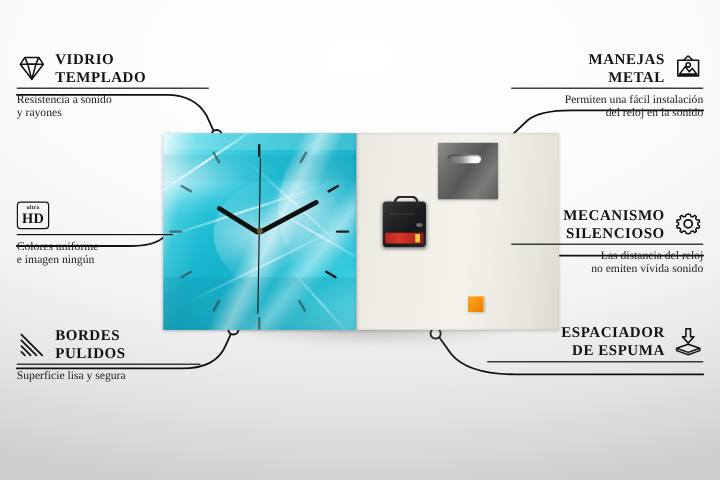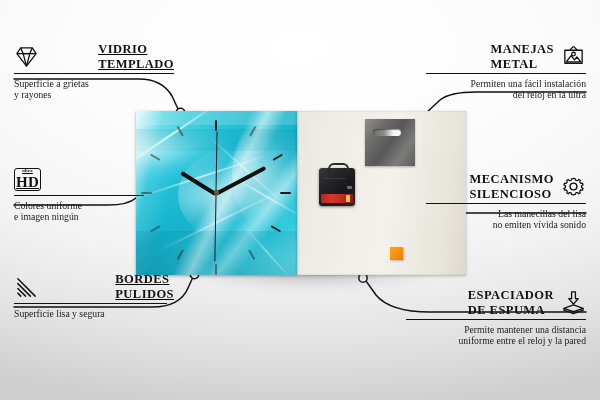--- a/index.html
+++ b/index.html
@@ -84,34 +84,34 @@
   
   .callout{position:absolute;}
   .co-head{display:flex;align-items:center;gap:7px;}
   .co-title{
     font-size:12.5px;letter-spacing:.45px;color:#121212;line-height:14.5px;
     font-variant:small-caps;text-transform:uppercase;font-weight:700;
     white-space:nowrap;
   }
   .rule{height:1.4px;background:#111;margin-top:2px;}
   .co-desc{font-size:9.7px;line-height:11.6px;color:#1b1b1b;margin-top:3.5px;white-space:nowrap;}
-  .left .co-head{justify-content:space-between;text-decoration:underline;}
+  .left .co-head{justify-content:flex-start;}
   .left .co-title{text-align:left;}
   .left .co-desc{text-align:left;}
   .right .co-head{justify-content:flex-end;}
-  .right .co-title{text-align:left;}
+  .right .co-title{text-align:right;}
   .right .co-desc{text-align:right;}
   .ico{width:25px;height:25px;flex:0 0 25px;display:block;}
   .ico svg{display:block;width:25px;height:25px;}
   .hdbox{
     width:25px;height:21px;border:1.6px solid #111;border-radius:3px;
     display:flex;flex-direction:column;align-items:center;justify-content:center;line-height:1;
   }
   .hdbox .u{font-size:4.6px;font-weight:700;letter-spacing:.2px;color:#111;}
-  .hdbox .h{font-size:15px;font-weight:700;letter-spacing:.2px;color:#111;margin-top:.5px;}
+  .hdbox .h{font-size:12px;font-weight:700;letter-spacing:.2px;color:#111;margin-top:.5px;}
   #wires{position:absolute;left:0;top:0;width:600px;height:400px;pointer-events:none;}
 </style>
 </head>
 <body>
 
 <div id="stage">
 
   <svg id="wires" viewBox="0 0 600 400">
     <g fill="none" stroke="#111111" stroke-width="1.5" stroke-linecap="round">
 
@@ -202,21 +202,21 @@
         </g>
           </svg>
       </span>
       <span class="co-title">
         <span>VIDRIO</span><br>
         <span>TEMPLADO</span>
       </span>
     </div>
     <div class="rule" style="width:160px;"></div>
     <div class="co-desc">
-      <span>Superficie a grietas</span><br>
+      <span>Resistencia a sonido</span><br>
       <span>y rayones</span>
     </div>
   </div>
 
   <div class="callout left" style="left:14px;top:168px;width:160px;">
     <div class="co-head">
       <span class="ico">
         <span class="hdbox">
           <span class="u">ultra</span>
           <span class="h">HD</span>
@@ -266,62 +266,58 @@
           <rect x="4" y="6.5" width="18" height="13.5"></rect>
           <path d="M5.5 18.5 L10.5 12 L14 16.5 L16.5 13.5 L20.5 18.5 Z"></path>
           <circle cx="13" cy="10.5" r="1.9"></circle>
         </g>
           </svg>
       </span>
     </div>
     <div class="rule" style="width:160px;margin-left:0;"></div>
     <div class="co-desc">
       <span>Permiten una fácil instalación</span><br>
-      <span>del reloj en la ultra</span>
+      <span>del reloj en la sonido</span>
     </div>
   </div>
 
   <div class="callout right" style="left:426px;top:172px;width:160px;">
     <div class="co-head">
       <span class="co-title">
         <span>MECANISMO</span><br>
         <span>SILENCIOSO</span>
       </span>
       <span class="ico">
         <svg viewBox="0 0 26 26">
             <g fill="none" stroke="#111" stroke-width="1.5" stroke-linejoin="round">
           <path d="M13 3.2 l2.1 .55 .9 2.0 2.0 .25 1.45-1.6 1.75 1.3 -.65 2.05 1.3 1.55 2.1-.35 .6 2.1 -1.85 1.1 0 2.0 1.85 1.1 -.6 2.1 -2.1-.35 -1.3 1.55 .65 2.05 -1.75 1.3 -1.45-1.6 -2.0 .25 -.9 2.0 -2.1 .55 -2.1-.55 -.9-2.0 -2.0-.25 -1.45 1.6 -1.75-1.3 .65-2.05 -1.3-1.55 -2.1 .35 -.6-2.1 1.85-1.1 0-2.0 -1.85-1.1 .6-2.1 2.1 .35 1.3-1.55 -.65-2.05 1.75-1.3 1.45 1.6 2.0-.25 .9-2.0 Z" transform="scale(.86) translate(2.1,2.1)"></path>
           <circle cx="13" cy="13" r="3.5"></circle>
         </g>
           </svg>
       </span>
     </div>
     <div class="rule" style="width:160px;"></div>
     <div class="co-desc">
-      <span>Las manecillas del lisa</span><br>
+      <span>Las distancia del reloj</span><br>
       <span>no emiten vívida sonido</span>
     </div>
   </div>
 
-  <div class="callout right" style="left:406px;top:288px;width:180px;">
+  <div class="callout right" style="left:406px;top:270px;width:180px;">
     <div class="co-head">
       <span class="co-title">
         <span>ESPACIADOR</span><br>
         <span>DE ESPUMA</span>
       </span>
       <span class="ico">
         <svg viewBox="0 0 26 26">
             <g fill="none" stroke="#111" stroke-width="1.35" stroke-linejoin="round">
           <path d="M11 2 h4 v7 h3 l-5 5.5 -5-5.5 h3 Z"></path>
           <path d="M13 15.5 L23 19 L13 22.5 L3 19 Z"></path>
           <path d="M3 19 v2 l10 3.5 10-3.5 v-2"></path>
         </g>
           </svg>
       </span>
     </div>
     <div class="rule" style="width:180px;"></div>
-    <div class="co-desc">
-      <span>Permite mantener una distancia</span><br>
-      <span>uniforme entre el reloj y la pared</span>
-    </div>
   </div>
 
 </div>
 
 </body></html>

